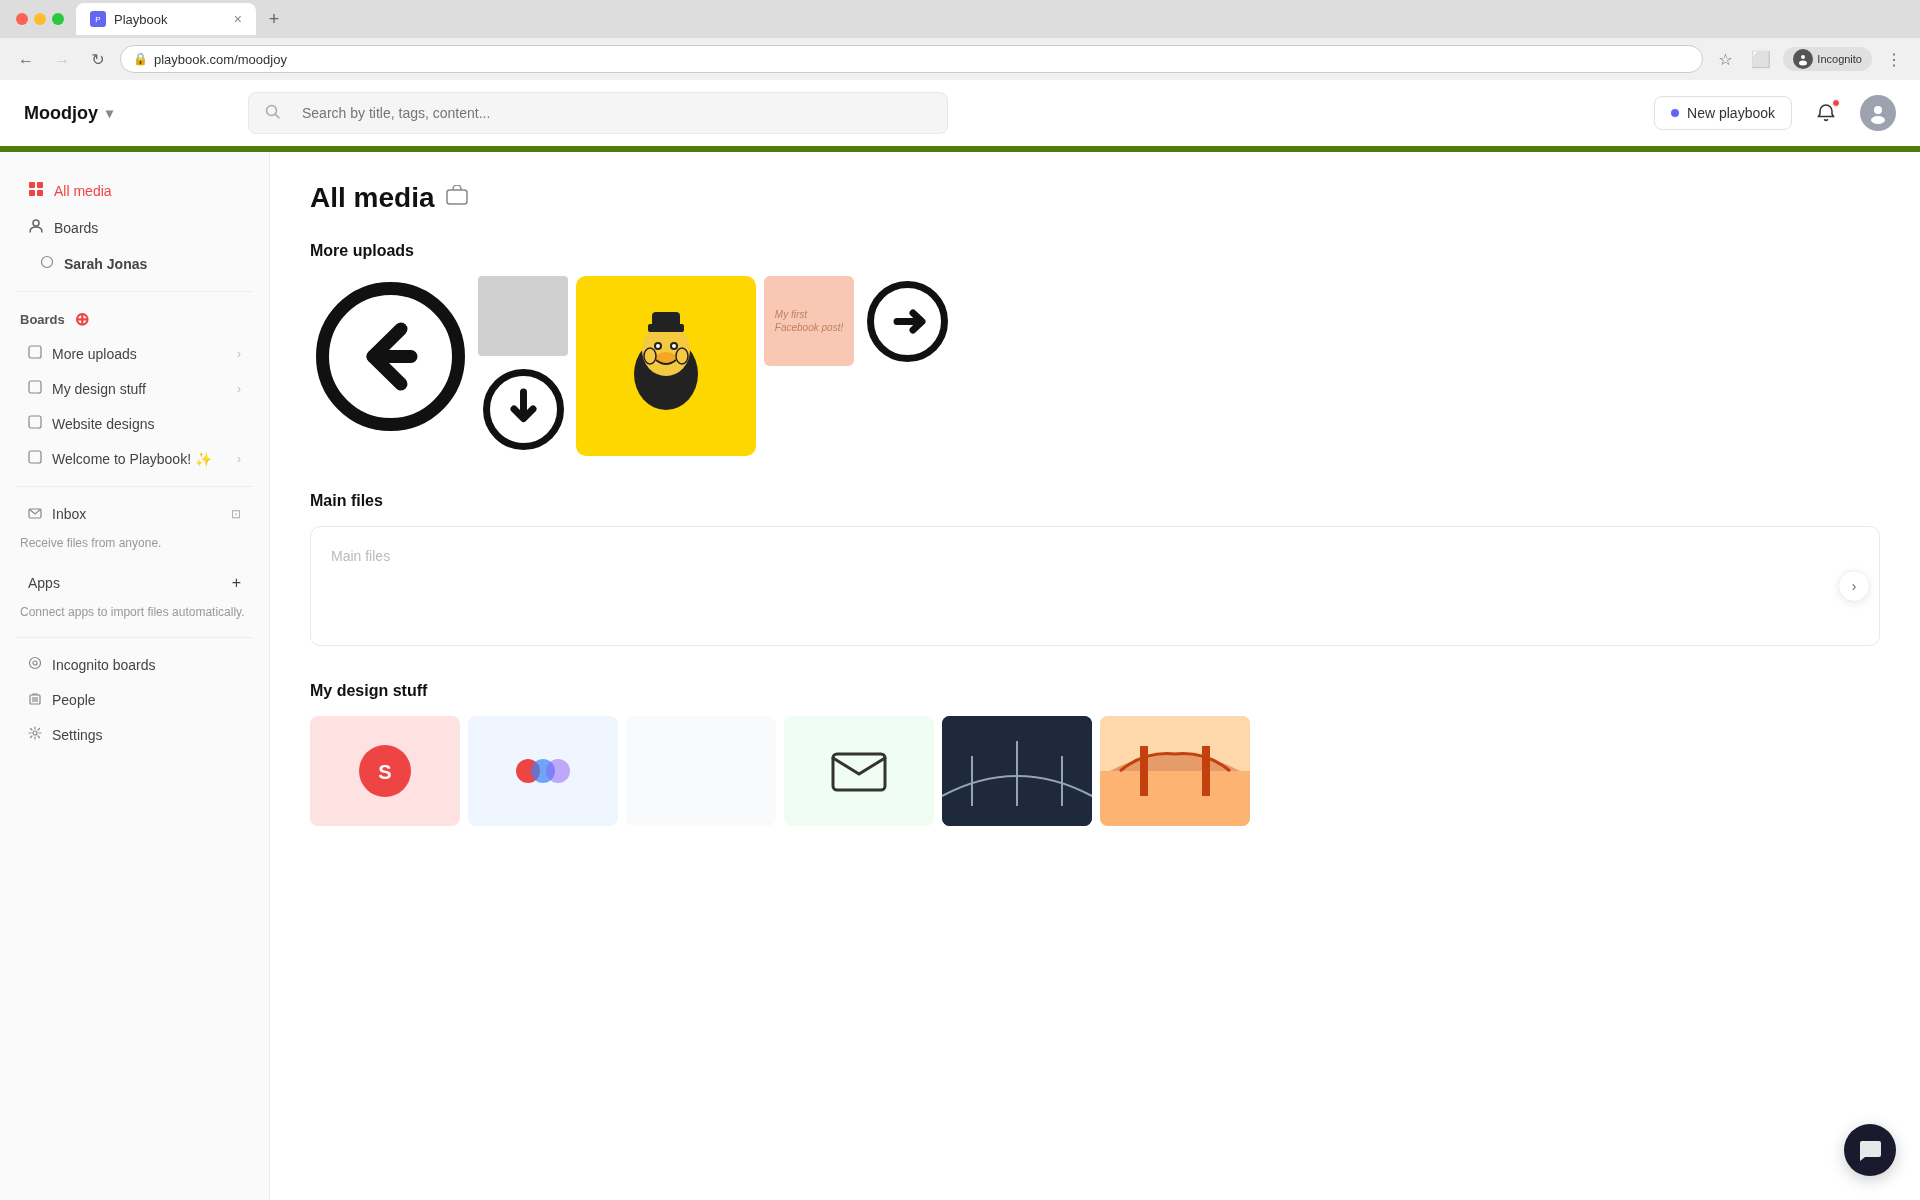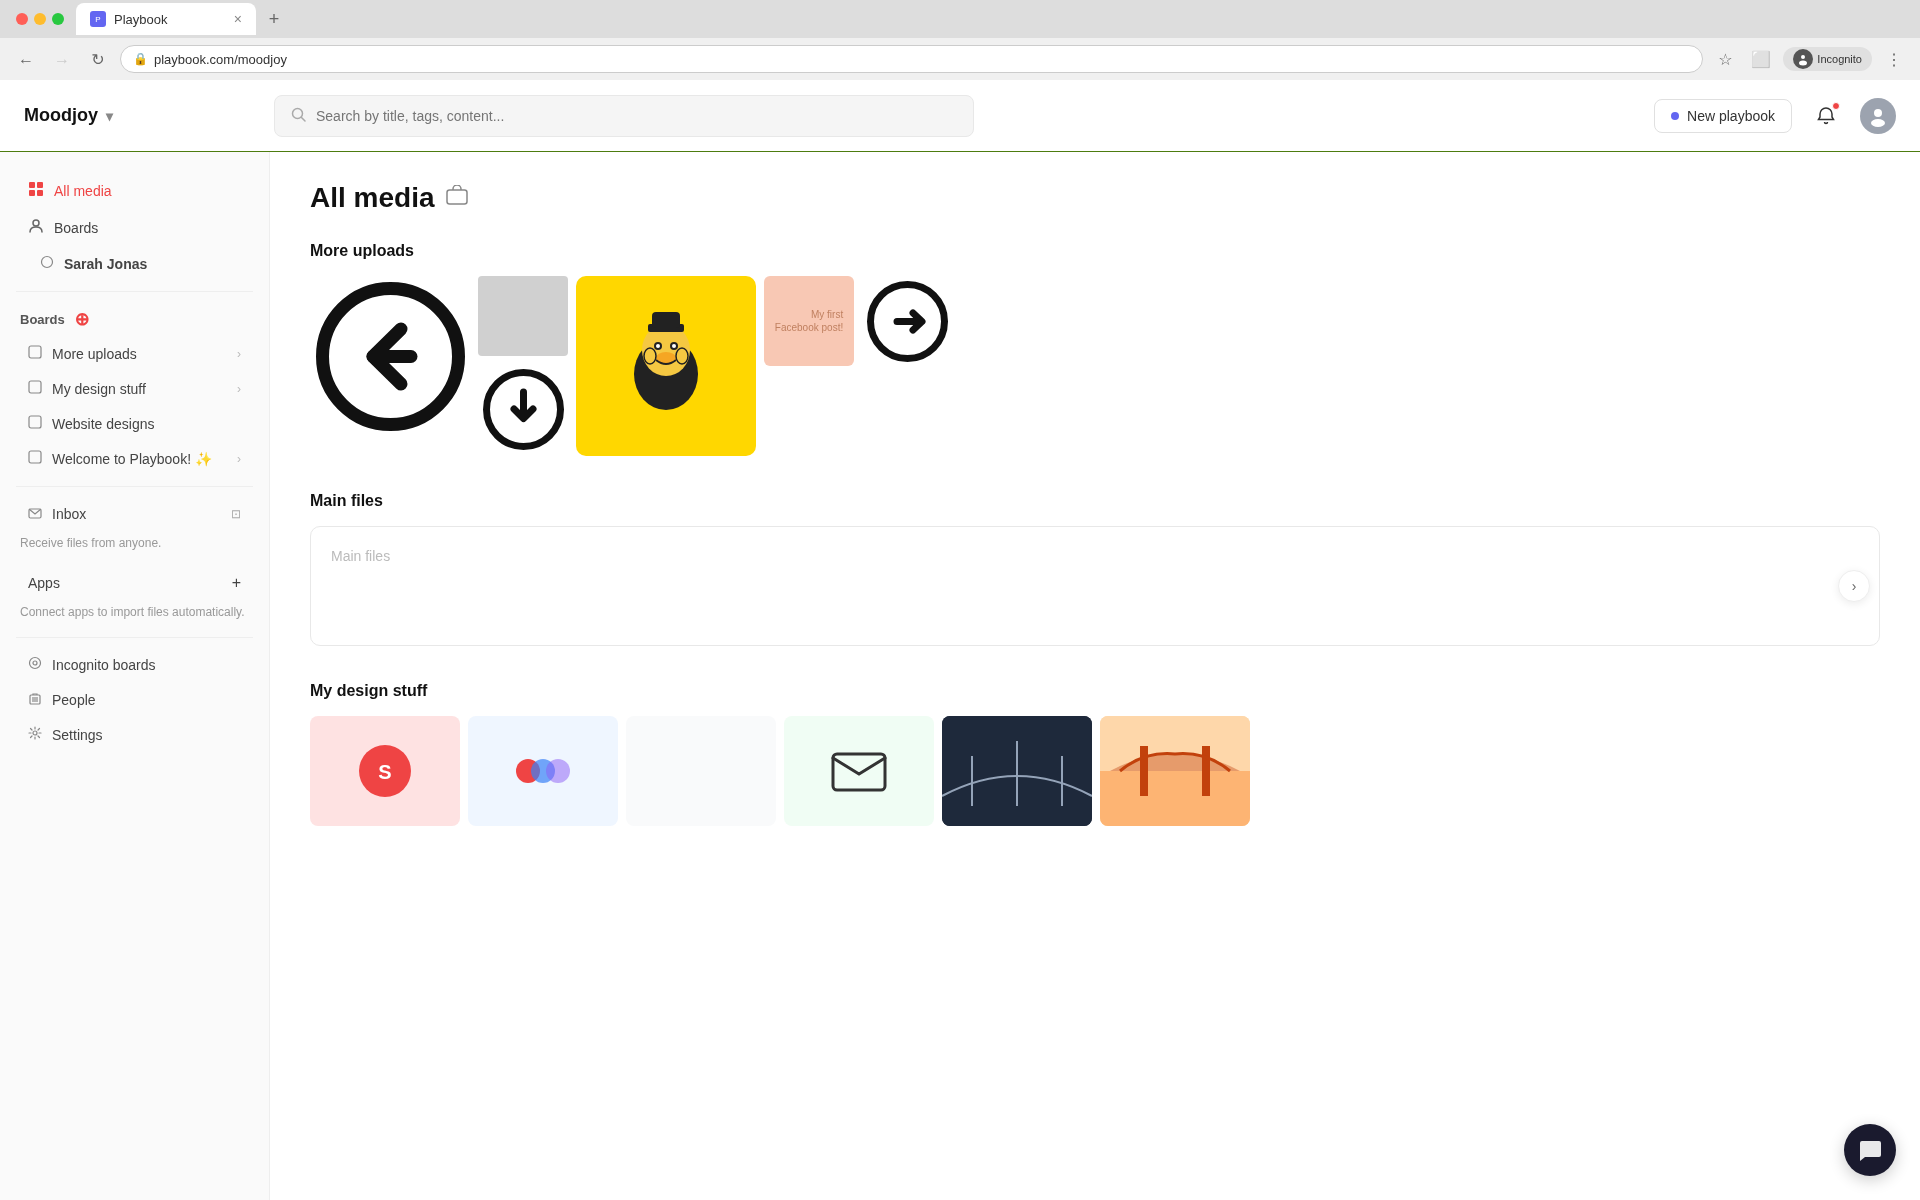--- a/index.html
+++ b/index.html
@@ -44,31 +44,31 @@
     }
     .address-bar .lock-icon { color: #555; font-size: 12px; }
     .address-bar .url { font-size: 13px; color: #333; }
     .nav-right { display: flex; gap: 8px; align-items: center; color: #666; font-size: 16px; }
     .incognito-badge { display: flex; align-items: center; gap: 4px; font-size: 11px; color: #333; background: #e0e0e0; padding: 2px 10px; border-radius: 12px; }
     .incognito-icon { width: 20px; height: 20px; background: #555; border-radius: 50%; display: flex; align-items: center; justify-content: center; color: #fff; font-size: 11px; }
 
     
     .app-header {
       position: absolute; top: 80px; left: 0; right: 0;
-      height: 72px; background: #fff; border-bottom: 1px solid #4d7c0f;
+      height: 72px; background: #fff; border-bottom: 6px solid #4d7c0f;
       display: flex; align-items: center; padding: 0 24px; gap: 24px; z-index: 10;
     }
     .brand-logo {
       display: flex; align-items: center; gap: 6px; font-size: 18px; font-weight: 700; color: #111; min-width: 200px;
     }
     .brand-dropdown { color: #888; font-size: 14px; margin-left: 2px; }
     .search-bar {
       flex: 1; max-width: 700px; display: flex; align-items: center;
       background: #f5f5f5; border: 1px solid #e8e8e8; border-radius: 8px;
-      padding: 0 16px; height: 42px; gap: 10px; margin-left: 26px;
+      padding: 0 16px; height: 42px; gap: 22px;
     }
     .search-bar .search-icon { color: #aaa; font-size: 15px; }
     .search-bar input {
       border: none; background: transparent; font-size: 14px; color: #666; outline: none; flex: 1;
     }
     .header-right { margin-left: auto; display: flex; align-items: center; gap: 16px; }
     .new-activity-btn {
       display: flex; align-items: center; gap: 8px; padding: 8px 16px;
       background: #fff; border: 1px solid #e0e0e0; border-radius: 8px;
       font-size: 14px; color: #333; cursor: pointer;
@@ -431,21 +431,21 @@
 
           <rect x="42" y="18" width="36" height="8" rx="2" fill="#222"></rect>
           <rect x="46" y="6" width="28" height="16" rx="4" fill="#222"></rect>
 
           <circle cx="52" cy="40" r="2" fill="#fff"></circle>
           <circle cx="68" cy="40" r="2" fill="#fff"></circle>
         </svg>
       </div>
 
       <div class="media-item animal-doodle" style="background:#f8c8b4; width:90px; height:90px;">
-        <div style="text-align:right; color:#c08060; font-size:10px; line-height:1.3;">My first<br>Facebook post!</div>
+        <div style="text-align:left; color:#c08060; font-size:10px; line-height:1.3;font-style:italic;">My first<br>Facebook post!</div>
       </div>
 
       <div class="media-item" style="background:transparent; width:90px; height:90px;">
         <svg width="85" height="85" viewBox="0 0 85 85" fill="none">
           <circle cx="42.5" cy="42.5" r="37" stroke="#111" stroke-width="7"></circle>
           <path d="M32 42.5H56M48 34l9 8.5-9 8.5" stroke="#111" stroke-width="7" stroke-linecap="round" stroke-linejoin="round"></path>
         </svg>
       </div>
     </div>
   </div>

